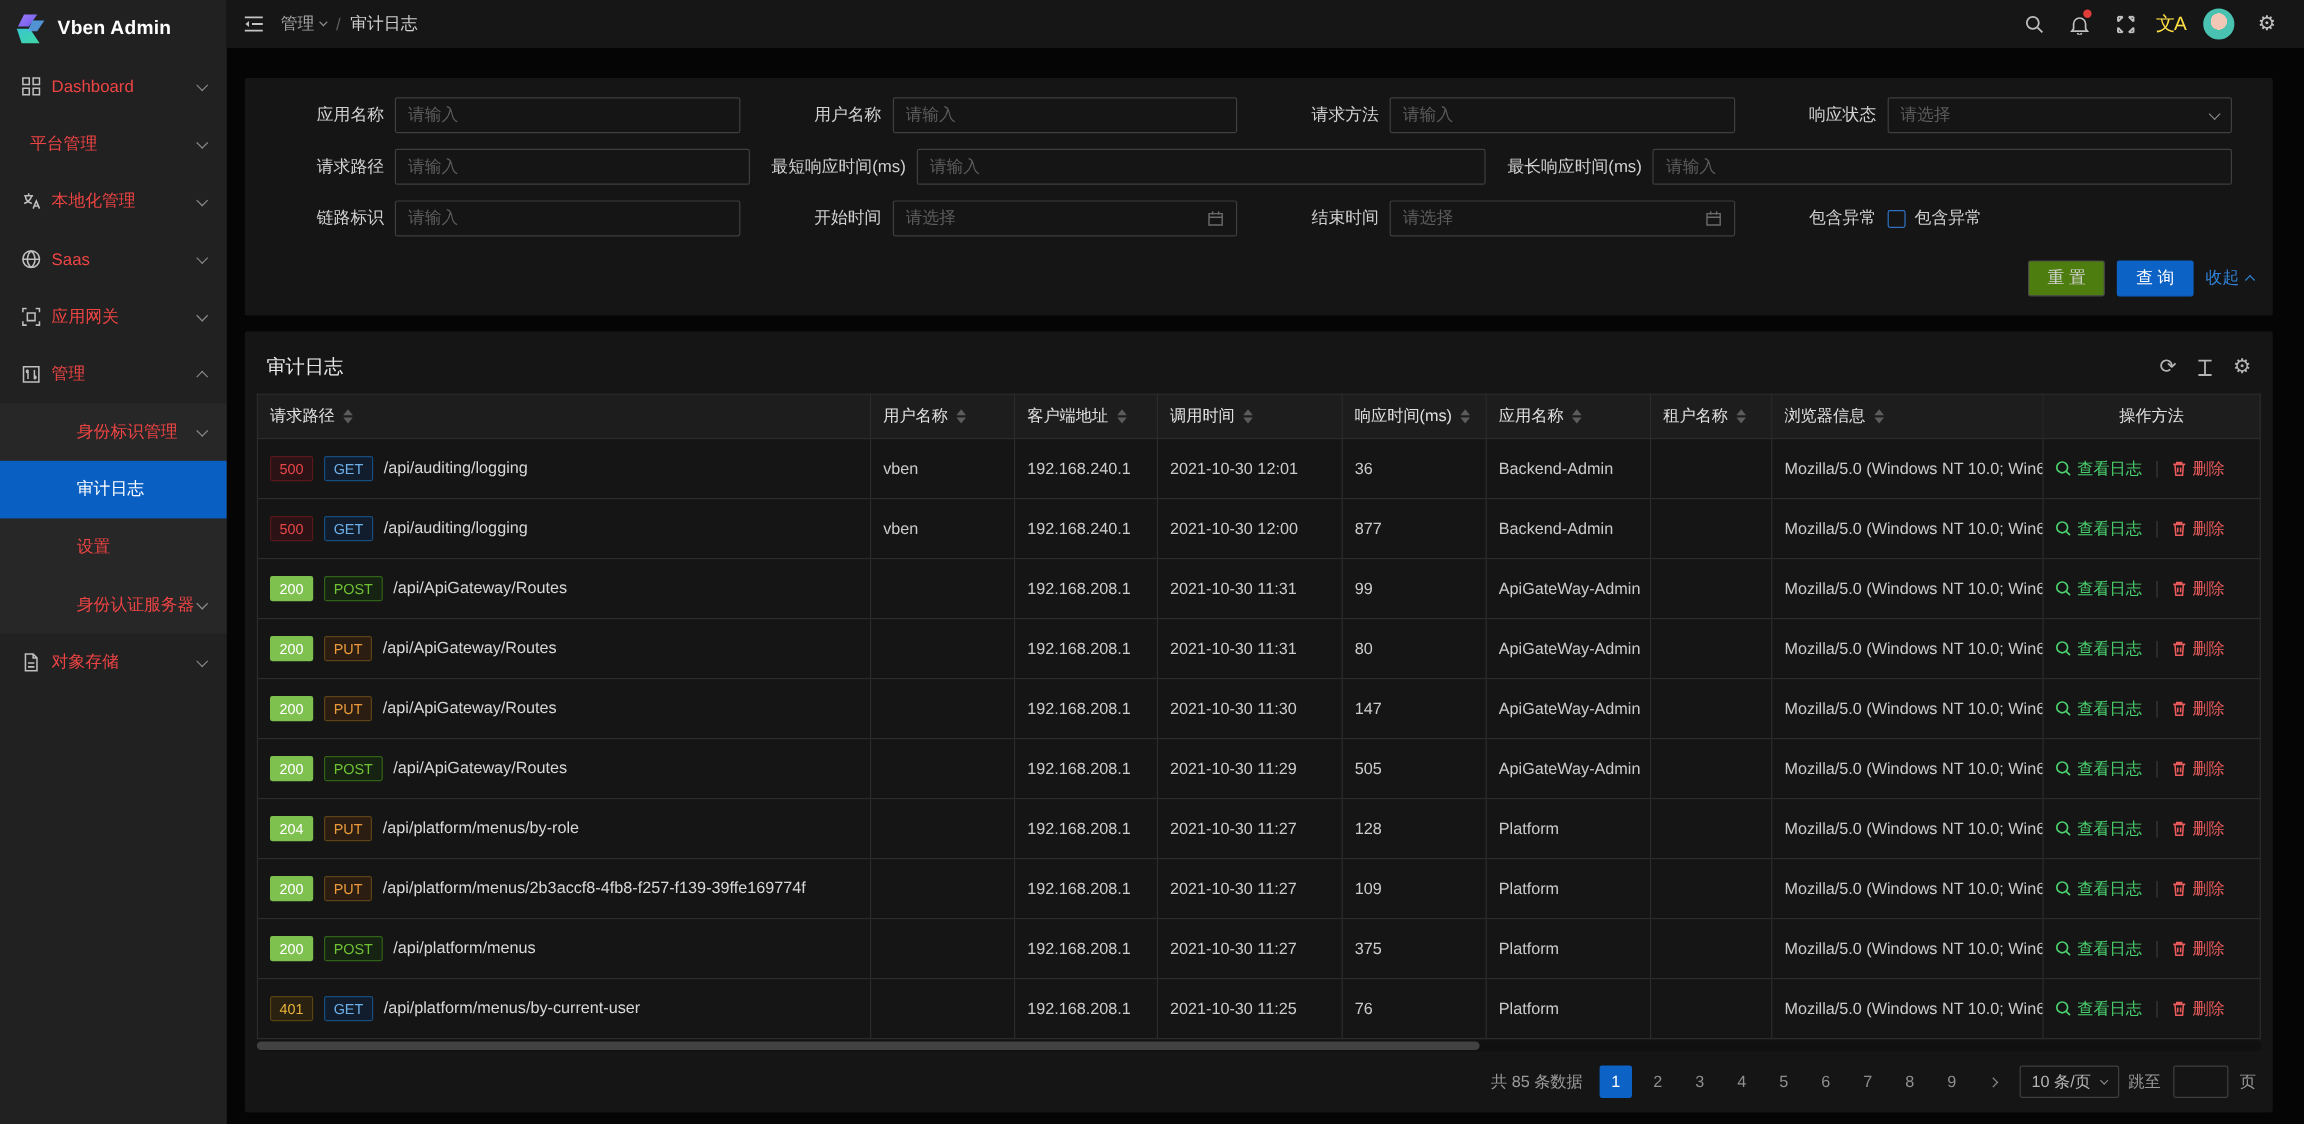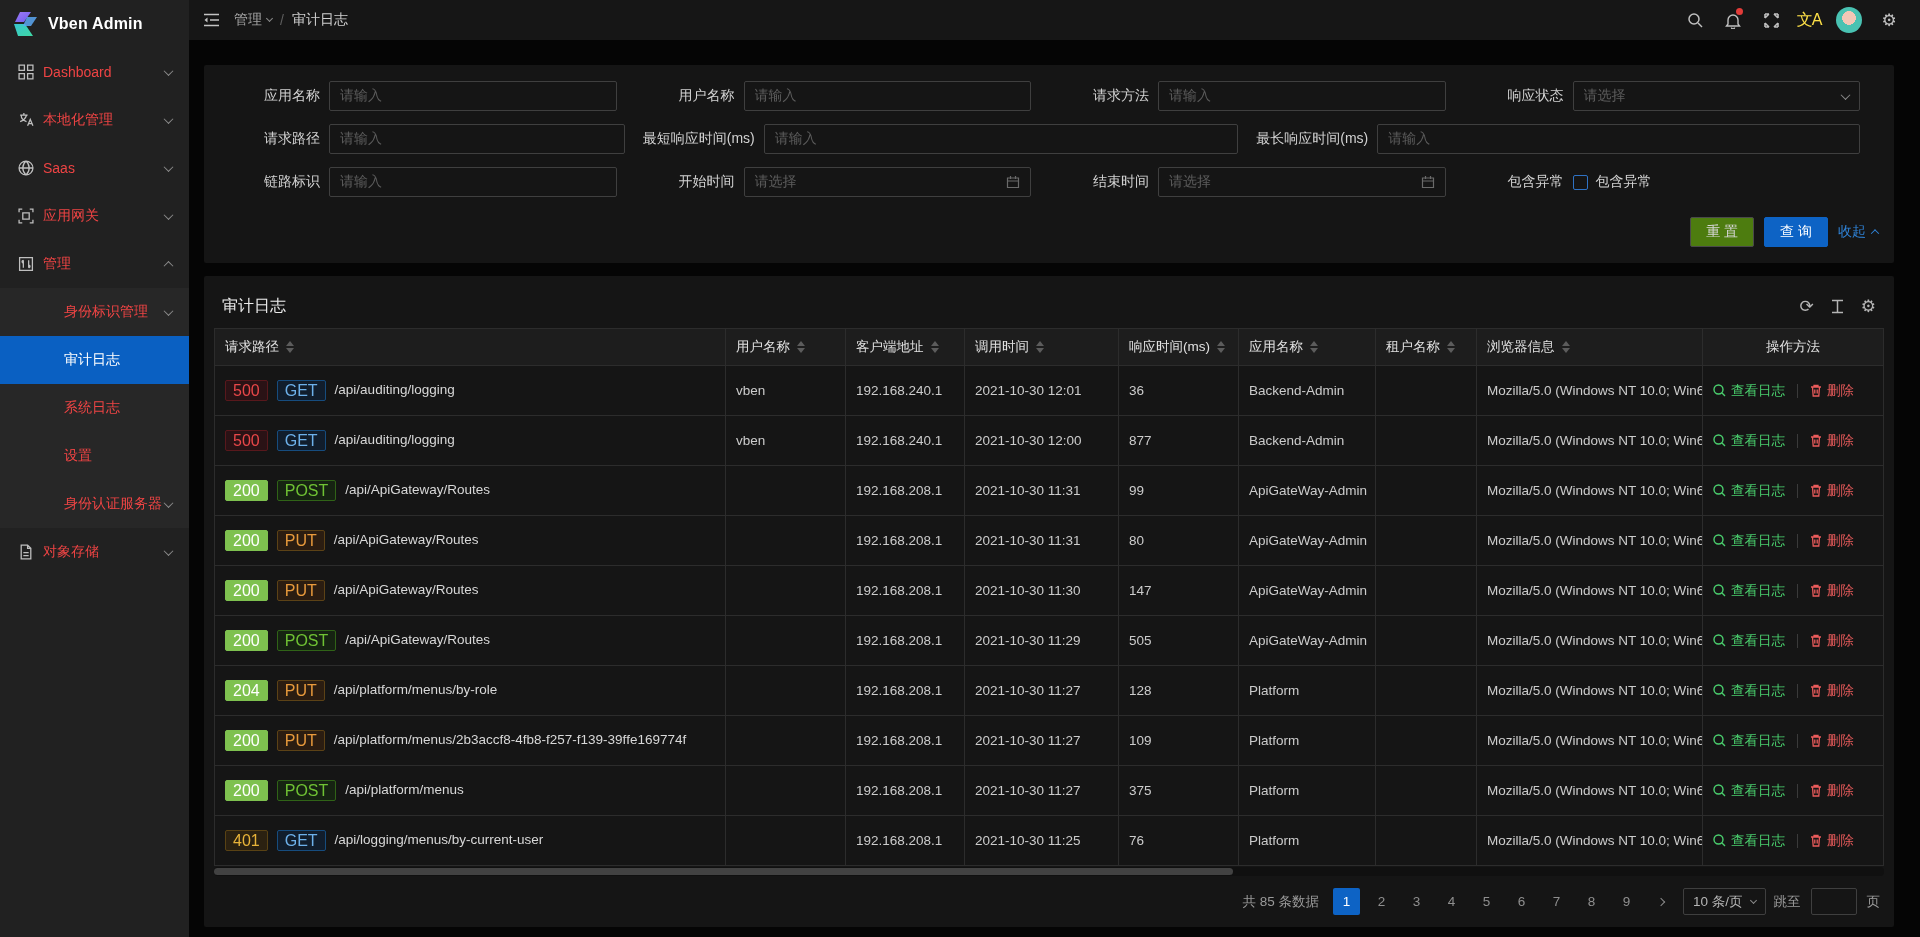--- a/index.html
+++ b/index.html
@@ -68,21 +68,21 @@
   table{border-collapse:collapse;table-layout:fixed;width:100%}
   th,td{border:1px solid #2c2c2c;overflow:hidden;white-space:nowrap;font-weight:400}
   thead th{background:#1d1d1d;height:37px;padding:0 10px;text-align:left;color:#e0e0e0;font-size:13.5px}
   tbody td{height:50px;padding:0 10px;background:#151515;color:#cccccc;font-size:13.5px}
   .th-inner{display:flex;align-items:center;gap:7px}
   .th-inner.center{justify-content:center}
   .sorts{display:inline-flex;flex-direction:column;gap:2px}
   .car{width:0;height:0;border-left:4px solid transparent;border-right:4px solid transparent}
   .car.u{border-bottom:5px solid #5c5c5c}
   .car.d{border-top:5px solid #5c5c5c}
-  .badge{display:inline-flex;align-items:center;justify-content:center;height:21px;padding:0 7px;border-radius:2px;font-size:16px;margin-right:9px;vertical-align:middle}
+  .badge{display:inline-flex;align-items:center;justify-content:center;height:21px;padding:0 7px;border-radius:2px;font-size:12px;margin-right:9px;vertical-align:middle}
   .b-ok{background:var(--success);color:#fff;border:1px solid var(--success)}
   .b-err{background:#2a1215;border:1px solid #58181c;color:var(--error)}
   .b-warn{background:#2b2111;border:1px solid #594214;color:var(--warning)}
   .b-get{background:#111d2c;border:1px solid #164c7e;color:var(--get)}
   .b-post{background:#162312;border:1px solid #306317;color:var(--post)}
   .b-put{background:#2b1d11;border:1px solid #5c4216;color:var(--put)}
   .path-text{color:#d8d8d8}
   .cell-actions{display:flex;align-items:center;justify-content:flex-start;gap:0}
   .act{display:flex;align-items:center;gap:5px;cursor:pointer;font-size:13.5px}
   .act.view{color:var(--act-green)}
@@ -129,20 +129,24 @@
     <nav class="menu" id="menu">
         <div class="menu-item">
           <span class="mi-icon">
             <svg width="16" height="16" viewBox="0 0 15 15" fill="none" stroke="currentColor" stroke-width="1.2">
               <path d="M1 1h5v5H1zM9 1h5v5H9zM1 9h5v5H1zM9 9h5v5H9z"></path>
             </svg>
           </span>
           <span class="mi-label">Dashboard</span>
           <span class="cv down"></span>
         </div>
+        <div class="menu-item no-icon">
+          <span class="mi-label">平台管理</span>
+          <span class="cv down"></span>
+        </div>
         <div class="menu-item">
           <span class="mi-icon">
             <svg width="16" height="16" viewBox="0 0 15 15" fill="none" stroke="currentColor" stroke-width="1.2">
               <path d="M2 3h7M5.5 1v2M3 3c0 3 2 5 5 6M8 3c-1 3-3 5-6 6M9 13l2.5-6L14 13M9.8 11h3.4"></path>
             </svg>
           </span>
           <span class="mi-label">本地化管理</span>
           <span class="cv down"></span>
         </div>
         <div class="menu-item">
@@ -172,23 +176,20 @@
           <span class="mi-label">管理</span>
           <span class="cv up"></span>
         </div>
         <div class="submenu">
           <div class="menu-item">
             <span class="mi-label">身份标识管理</span>
             <span class="cv down"></span>
           </div>
           <div class="menu-item active">
             <span class="mi-label">审计日志</span>
-          </div>
-          <div class="menu-item">
-            <span class="mi-label">系统日志</span>
           </div>
           <div class="menu-item">
             <span class="mi-label">设置</span>
           </div>
           <div class="menu-item">
             <span class="mi-label">身份认证服务器</span>
             <span class="cv down"></span>
           </div>
         </div>
         <div class="menu-item">
@@ -694,21 +695,21 @@
                       <span class="act del">
                         <svg width="12" height="13" viewBox="0 0 12 13" fill="none" stroke="currentColor" stroke-width="1.3">
                           <path d="M1 3h10M4 3V1.5h4V3M2.5 3l.7 9h5.6l.7-9M4.8 5.5v4M7.2 5.5v4"></path>
                         </svg>
                         <span>删除</span>
                       </span>
                     </div>
                   </td>
                 </tr>
                 <tr>
-                  <td><span class="badge b-warn">401</span><span class="badge b-get">GET</span><span class="path-text">/api/logging/menus/by-current-user</span></td>
+                  <td><span class="badge b-warn">401</span><span class="badge b-get">GET</span><span class="path-text">/api/platform/menus/by-current-user</span></td>
                   <td></td>
                   <td>192.168.208.1</td>
                   <td>2021-10-30 11:25</td>
                   <td>76</td>
                   <td>Platform</td>
                   <td></td>
                   <td>Mozilla/5.0 (Windows NT 10.0; Win64; x64) AppleWebKit/537.36</td>
                   <td>
                     <div class="cell-actions">
                       <span class="act view">

